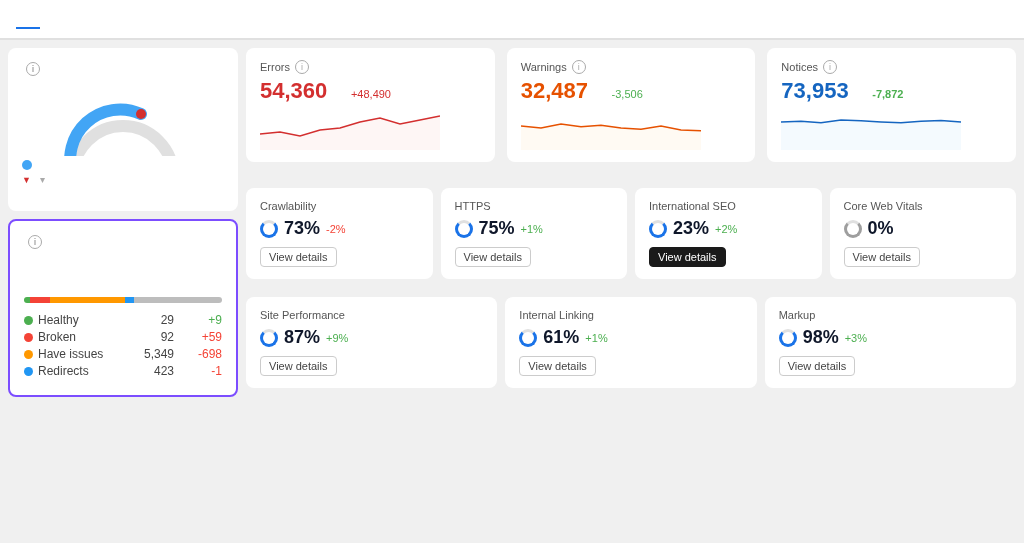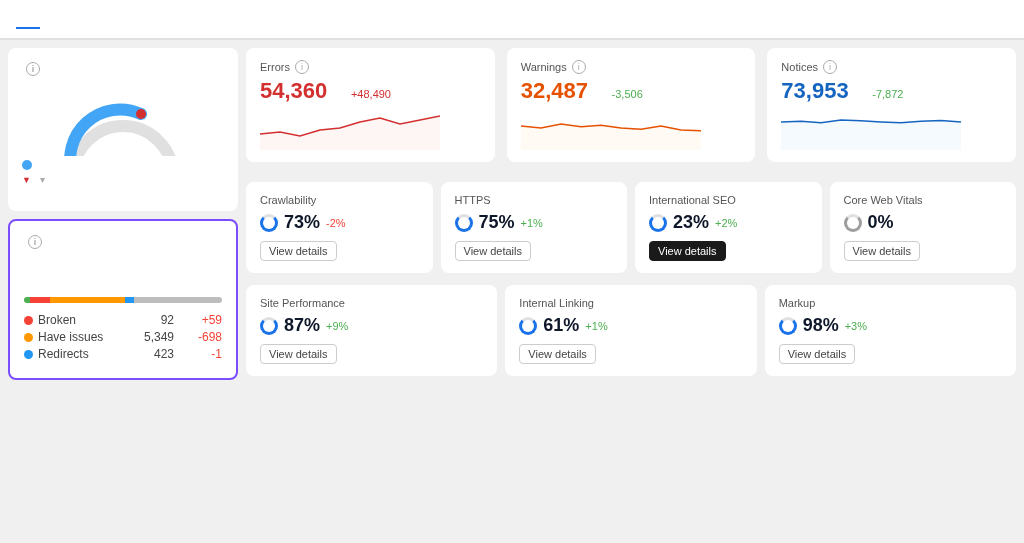--- a/index.html
+++ b/index.html
@@ -60,21 +60,21 @@
     .metrics-row { display: flex; gap: 12px; }
     .metric-card { flex: 1; background: #fff; border-radius: 8px; padding: 12px 14px; }
     .metric-label { font-size: 11px; color: #555; margin-bottom: 4px; display: flex; align-items: center; gap: 3px; }
     .metric-value { font-size: 22px; font-weight: 700; }
     .metric-change { font-size: 11px; margin-left: 20px; }
     .errors-val { color: #d32f2f; }
     .errors-chg { color: #d32f2f; }
     .warnings-val { color: #e65100; }
     .warnings-chg-neg { color: #4caf50; }
     .notices-val { color: #1565c0; }
-    .notices-chg { color: #4caf50; }
+    .notices-chg { color: #4caf50; font-weight: bold; }
 
     .sparkline { margin-top: 6px; width: 100%; height: 40px; }
 
     
     .thematic-title { font-size: 13px; font-weight: 600; color: #222; padding: 0 2px; }
     .reports-grid { display: grid; grid-template-columns: 1fr 1fr 1fr 1fr; gap: 8px; }
     .reports-grid-bottom { display: grid; grid-template-columns: 1fr 1fr 1fr; gap: 8px; }
     .report-card { background: #fff; border-radius: 8px; padding: 12px 14px; }
     .report-name { font-size: 11px; color: #555; margin-bottom: 6px; }
     .report-pct-row { display: flex; align-items: center; gap: 6px; margin-bottom: 8px; }
@@ -83,21 +83,21 @@
     .report-chg.pos { color: #4caf50; }
     .report-chg.neg { color: #f44336; }
     .view-details-btn { font-size: 11px; border: 1px solid #ccc; border-radius: 4px; background: #fff; padding: 3px 8px; cursor: pointer; color: #444; }
     .view-details-btn.active-btn { background: #1a1a1a; color: #fff; border-color: #1a1a1a; }
 
     
     .donut-icon { display: inline-block; width: 18px; height: 18px; border-radius: 50%; border: 3px solid; vertical-align: middle; }
     .donut-blue { border-color: #1a73e8; border-top-color: #e0e0e0; }
     .donut-gray { border-color: #9e9e9e; border-top-color: #e0e0e0; }
 
-    .thematic-section { display: flex; flex-direction: column; gap: 12px; }
+    .thematic-section { display: flex; flex-direction: column; gap: 18px; }
   </style>
 </head>
 <body>
 
 <nav class="nav-bar">
   <div class="nav-item active"></div>
   <div class="nav-item"></div>
   <div class="nav-item"></div>
   <div class="nav-item"></div>
   <div class="nav-item"></div>
@@ -159,20 +159,30 @@
       <div class="progress-bar-multi">
         <div class="pb-green"></div>
         <div class="pb-red"></div>
         <div class="pb-orange"></div>
         <div class="pb-blue"></div>
         <div class="pb-gray"></div>
       </div>
       <div id="crawled-stats">
           <div class="stat-row">
     <div class="stat-left">
+      <span class="stat-dot" style="background:#4caf50;"></span>
+      <span>Healthy</span>
+    </div>
+    <div class="stat-right">
+      <span class="stat-val">29</span>
+      <span class="stat-chg pos">+9</span>
+    </div>
+  </div>
+          <div class="stat-row">
+    <div class="stat-left">
       <span class="stat-dot" style="background:#f44336;"></span>
       <span>Broken</span>
     </div>
     <div class="stat-right">
       <span class="stat-val">92</span>
       <span class="stat-chg neg">+59</span>
     </div>
   </div>
           <div class="stat-row">
     <div class="stat-left">

